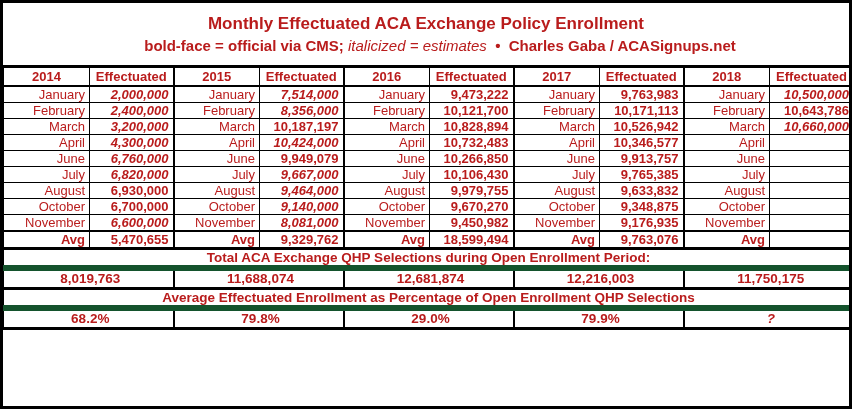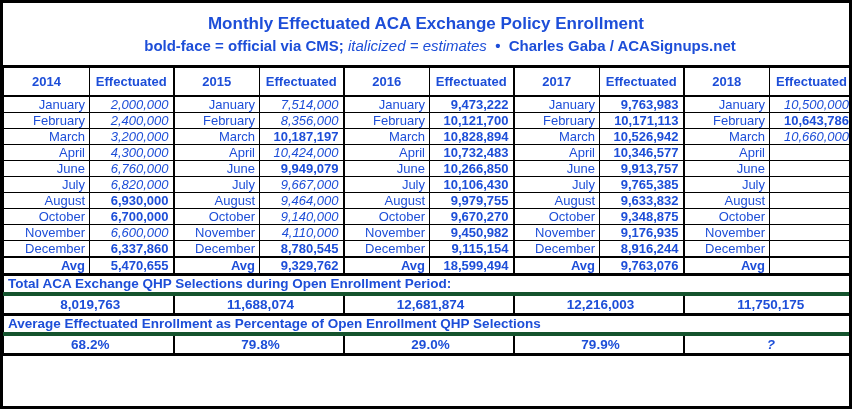--- a/index.html
+++ b/index.html
@@ -2,21 +2,21 @@
 <html><head>
 <meta charset="utf-8">
 <style>
   html, body { margin: 0; padding: 0; background: #fff; }
   * { box-sizing: border-box; }
   .sheet {
     width: 852px; height: 409px;
     border: 3px solid #000;
     background: #fff;
     font-family: "Liberation Sans", sans-serif;
-    color: #1d4ed8;
+    color: #b91c1c;
     overflow: hidden;
   }
   .title-box {
     height: 64px;
     border-bottom: 2px solid #000;
     display: flex; flex-direction: column;
     align-items: center; justify-content: center;
     gap: 3px;
   }
   .title { font-size: 17px; font-weight: bold; }
@@ -33,33 +33,33 @@
     height: 16px;
     padding: 0 4px;
     white-space: nowrap;
     overflow: hidden;
     line-height: 15px;
   }
   tr.hdr th {
     font-weight: bold;
     text-align: center;
     border-bottom: 2px solid #000;
-    height: 28px;
+    height: 18px;
   }
   td.month { text-align: right; }
   td.val { text-align: right; }
   .official { font-weight: bold; font-style: normal; }
-  .estimate { font-style: italic; font-weight: normal; }
+  .estimate { font-style: italic; font-weight: bold; }
   .unknown { font-weight: bold; font-style: italic; }
   .gstart { border-left: 2px solid #000; }
   tr.avg td { border-top: 2px solid #000; font-weight: bold; }
   tr.sect td {
     border-top: 3px solid #000;
-    border-bottom: 4px solid #14532d;
-    font-weight: bold; text-align: left;
+    border-bottom: 6px solid #14532d;
+    font-weight: bold; text-align: center;
     height: 20px; font-size: 13.5px;
   }
   tr.wide td {
     font-weight: bold; text-align: center;
     height: 20px; font-size: 13.5px;
     border-bottom: 3px solid #000;
     padding-left: 8px;
   }
 </style>
 </head>
@@ -189,38 +189,26 @@
           <td class="val official">9,670,270</td>
           <td class="month gstart">October</td>
           <td class="val official">9,348,875</td>
           <td class="month gstart">October</td>
           <td class="val empty"></td>
         </tr>
         <tr>
           <td class="month">November</td>
           <td class="val estimate">6,600,000</td>
           <td class="month gstart">November</td>
-          <td class="val estimate">4,110,000</td>
+          <td class="val estimate">8,081,000</td>
           <td class="month gstart">November</td>
           <td class="val official">9,450,982</td>
           <td class="month gstart">November</td>
           <td class="val official">9,176,935</td>
           <td class="month gstart">November</td>
-          <td class="val empty"></td>
-        </tr>
-        <tr>
-          <td class="month">December</td>
-          <td class="val official">6,337,860</td>
-          <td class="month gstart">December</td>
-          <td class="val official">8,780,545</td>
-          <td class="month gstart">December</td>
-          <td class="val official">9,115,154</td>
-          <td class="month gstart">December</td>
-          <td class="val official">8,916,244</td>
-          <td class="month gstart">December</td>
           <td class="val empty"></td>
         </tr>
         <tr class="avg">
           <td class="month">Avg</td>
           <td class="val">5,470,655</td>
           <td class="month gstart">Avg</td>
           <td class="val">9,329,762</td>
           <td class="month gstart">Avg</td>
           <td class="val">18,599,494</td>
           <td class="month gstart">Avg</td>

